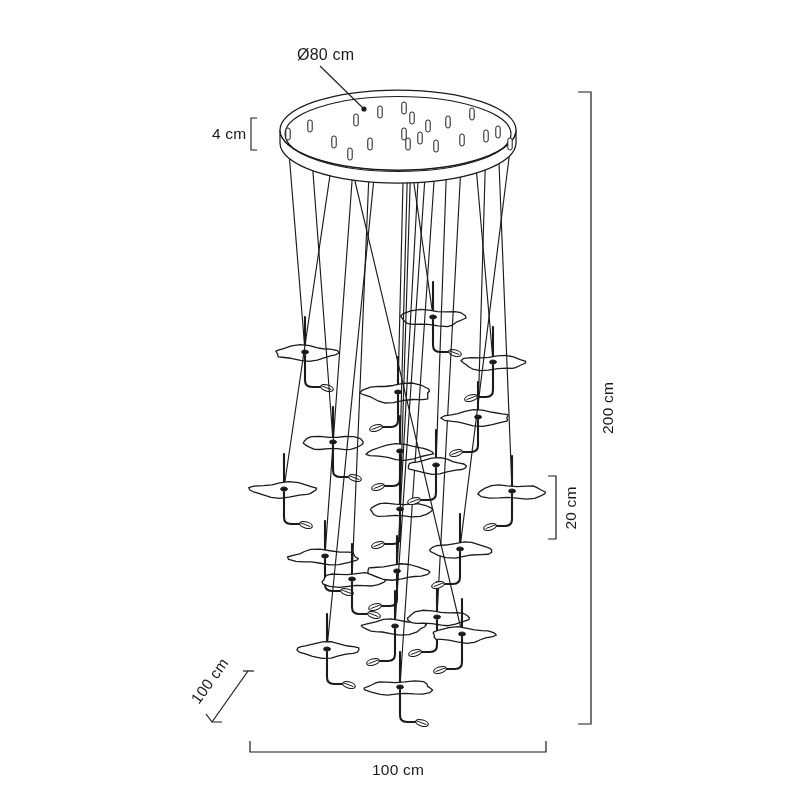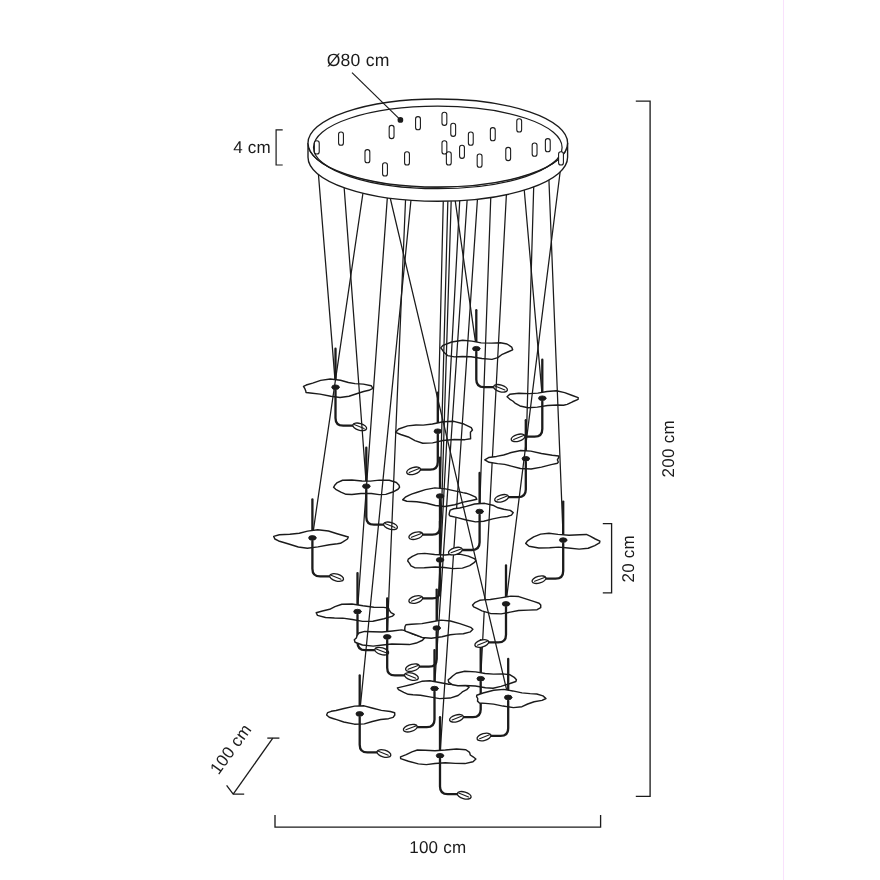--- a/index.html
+++ b/index.html
@@ -7,21 +7,21 @@
     padding: 0;
     background: #ffffff;
   }
   body {
     font-family: "Liberation Sans", sans-serif;
   }
   #stage {
     position: relative;
     width: 712px;
     height: 800px;
-    background: #d946ef;
+    background: #ef4444;
     overflow: hidden;
     text-decoration: underline;
   }
   #drawing {
     position: absolute;
     left: 0;
     top: 0;
     width: 800px;
     height: 800px;
     display: block;

